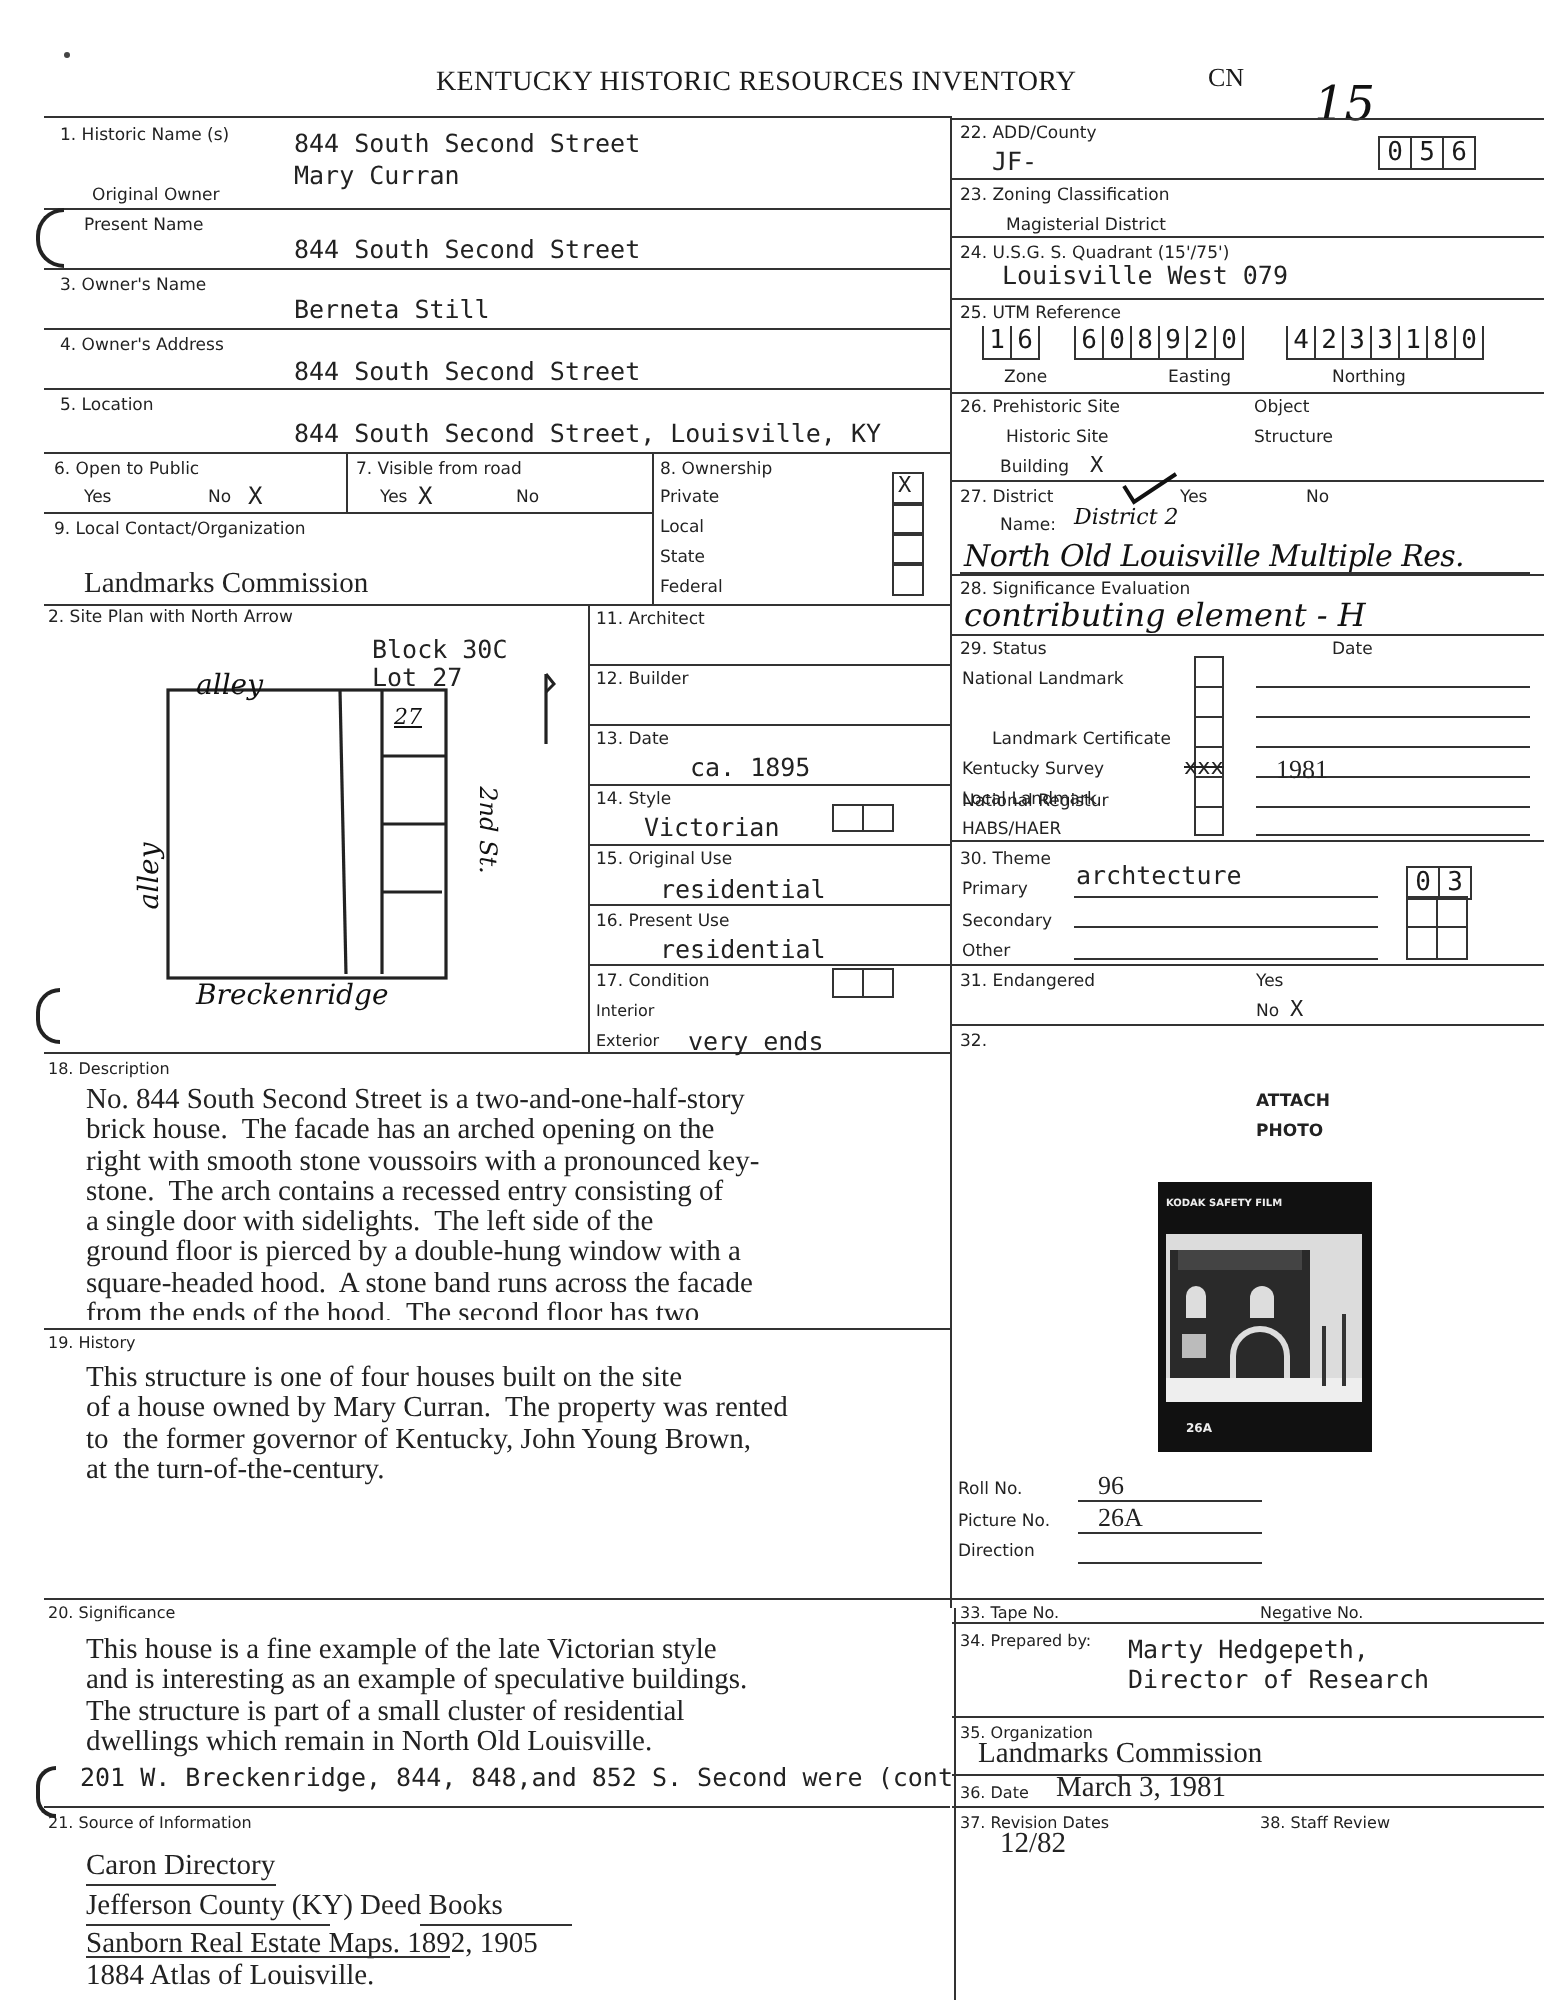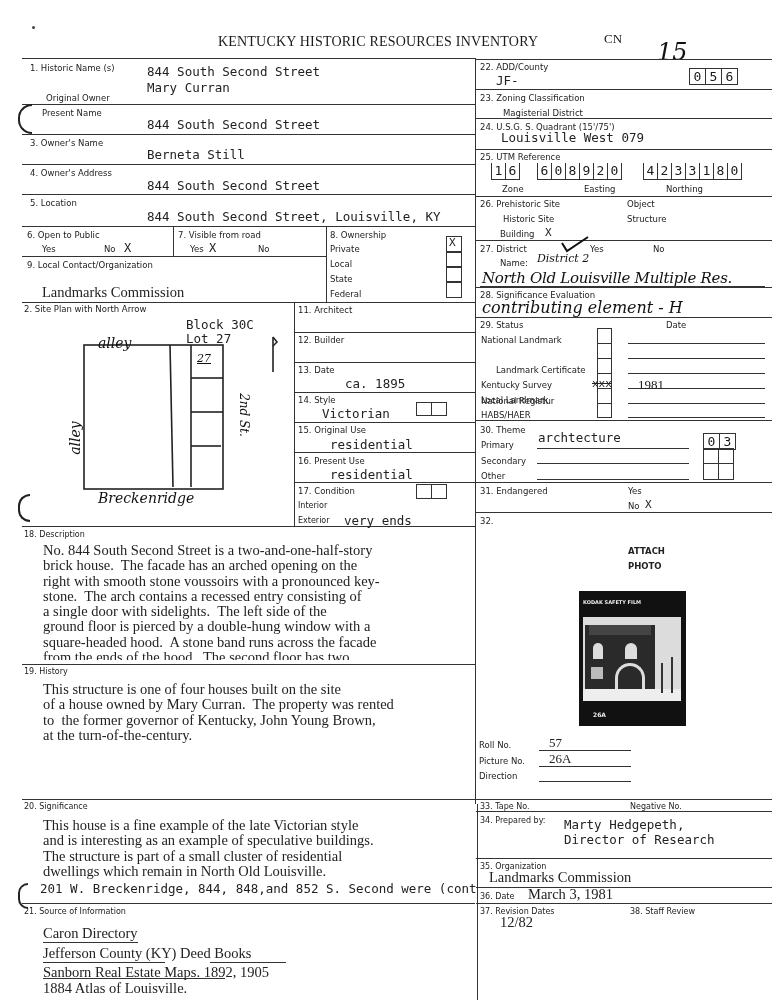--- a/index.html
+++ b/index.html
@@ -313,21 +313,21 @@
     <div class="abs" style="left:42px;top:26px;width:12px;height:16px;background:#ddd;border-radius:6px 6px 0 0;"></div>
     <div class="abs" style="left:8px;top:50px;width:12px;height:12px;background:#bbb;"></div>
     <div class="abs" style="left:32px;top:46px;width:30px;height:26px;border:3px solid #ddd;border-bottom:none;border-radius:15px 15px 0 0;box-sizing:border-box;"></div>
     <div class="abs" style="left:0;top:72px;width:98px;height:12px;background:#eee;"></div>
     <div class="abs" style="left:78px;top:46px;width:2px;height:30px;background:#333;"></div>
     <div class="abs" style="left:88px;top:40px;width:2px;height:36px;background:#333;"></div>
   </div>
   <div class="abs" style="left:14px;top:120px;font-family:'DejaVu Sans',sans-serif;font-size:6px;font-weight:bold;color:#eee;">26A</div>
 </div>
 <div class="abs lbl" style="left:479px;top:740px;">Roll No.</div>
-<div class="abs tw-serif" style="left:549px;top:735px;font-size:13px;">57</div>
+<div class="abs tw-serif" style="left:549px;top:735px;font-size:13px;">96</div>
 <div class="hl thin" style="left:539px;top:750px;width:92px;"></div>
 <div class="abs lbl" style="left:479px;top:756px;">Picture No.</div>
 <div class="abs tw-serif" style="left:549px;top:751px;font-size:13px;">26A</div>
 <div class="hl thin" style="left:539px;top:766px;width:92px;"></div>
 <div class="abs lbl" style="left:479px;top:771px;">Direction</div>
 <div class="hl thin" style="left:539px;top:781px;width:92px;"></div>
 
 <div class="abs lbl-sm" style="left:480px;top:802px;">33.  Tape No.</div>
 <div class="abs lbl-sm" style="left:630px;top:802px;">Negative No.</div>
 <div class="abs lbl-sm" style="left:480px;top:816px;">34.  Prepared by:</div>

